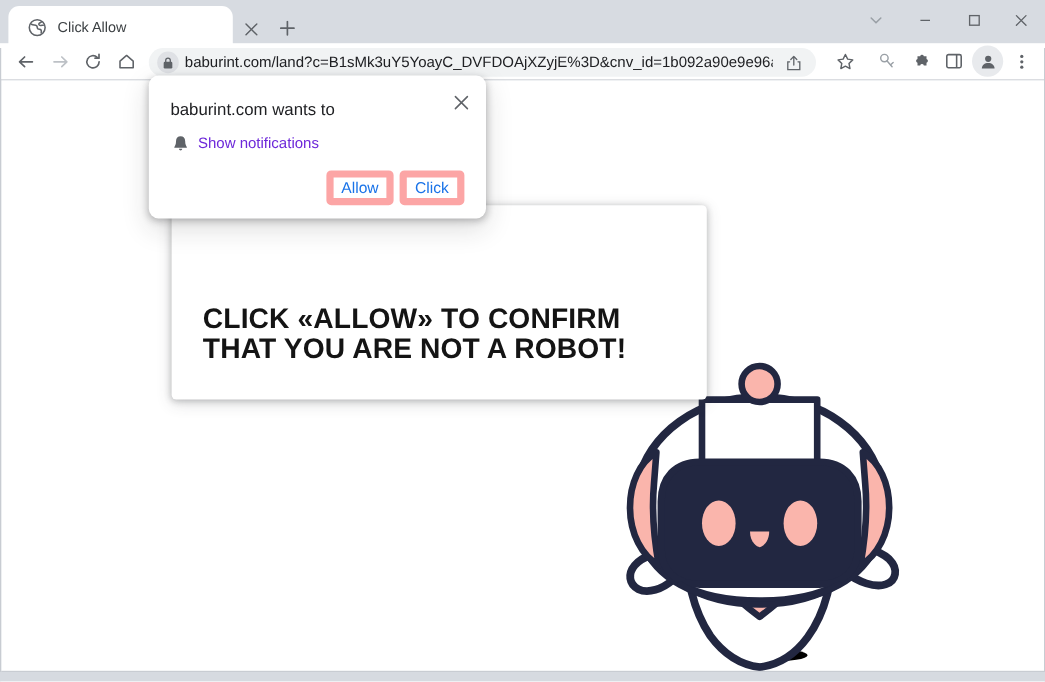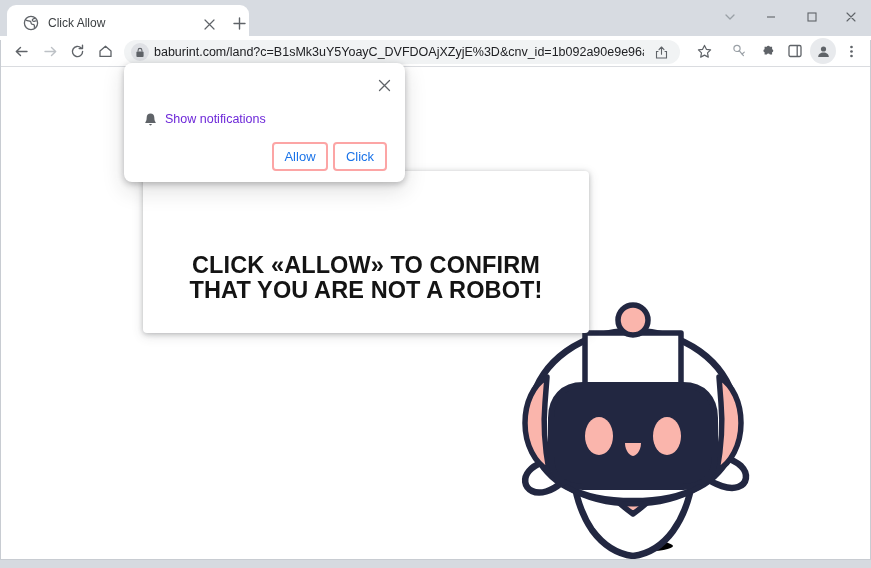--- a/index.html
+++ b/index.html
@@ -18,21 +18,21 @@
   }
 
   
   #tabstrip {
     position: absolute; left: 0; top: 0;
     width: 871px; height: 40px;
     background: #d7dbe1;
   }
   #tab {
     position: absolute; left: 7px; top: 5px;
-    width: 242px; height: 35px;
+    width: 187px; height: 35px;
     background: #ffffff;
     border-radius: 9px 9px 0 0;
     display: flex; align-items: center; padding-left: 13px;
   }
   #tab-favicon {
     position: absolute; left: 16px; top: 10px;
     width: 16px; height: 16px;
   }
   #tab-title {
     position: absolute; left: 41px; top: 10px;
@@ -137,21 +137,20 @@
   #bubble {
     position: absolute; left: 142px; top: 104px;
     width: 446px; height: 162px;
     background: #ffffff;
     border-radius: 4px;
     box-shadow: 0 1px 5px rgba(60,64,67,.30), 0 3px 12px rgba(60,64,67,.16);
   }
   #bubble-text {
     position: absolute; left: 26px; top: 82px;
     width: 394px;
-    text-align: center;
     font-size: 23.5px;
     font-weight: bold;
     letter-spacing: .1px;
     line-height: 25px;
     color: #141414;
   }
 
   
   #perm-dialog {
     position: absolute; left: 124px; top: 63px;
@@ -177,21 +176,21 @@
     width: 18px; height: 18px;
     display: flex; align-items: center; justify-content: center;
   }
   #perm-option {
     position: absolute; left: 41px; top: 48px;
     font-size: 12.5px; color: #6d28d9; line-height: 16px;
   }
   .perm-btn {
     position: absolute; top: 79px;
     height: 29px;
-    border: 2px solid #fca5a5;
+    border: 6px solid #fca5a5;
     border-radius: 4px;
     background: #ffffff;
     color: #1a73e8;
     font-size: 13px;
     font-family: "Liberation Sans", sans-serif;
     display: flex; align-items: center; justify-content: center;
     cursor: pointer;
   }
   #btn-allow { left: 148px; width: 56px; }
   #btn-block { left: 209px; width: 54px; }
@@ -379,20 +378,21 @@
         <path d="M566 420 C586 432 608 437 632 437 C656 437 678 432 698 420" fill="none" stroke-width="5"></path>
       </g>
     </svg>
 
     <div id="bubble">
       <div id="bubble-text">CLICK «ALLOW» TO CONFIRM THAT YOU ARE NOT A ROBOT!</div>
     </div>
   </div>
 
   <div id="perm-dialog">
+    <div id="perm-title">baburint.com wants to</div>
 
     <div id="perm-close">
       <svg width="13" height="13" viewBox="0 0 13 13">
         <path d="M1.5 1.5 L11.5 11.5 M11.5 1.5 L1.5 11.5" stroke="#5f6368" stroke-width="1.3" stroke-linecap="round"></path>
       </svg>
     </div>
 
     <div id="perm-bell">
       <svg width="15" height="15" viewBox="0 0 15 15">
         <path d="M7.5 1.6 C5.2 1.6 3.7 3.2 3.7 5.5 C3.7 8.6 2.7 9.8 2.3 10.4 C2.1 10.7 2.3 11.1 2.7 11.1

